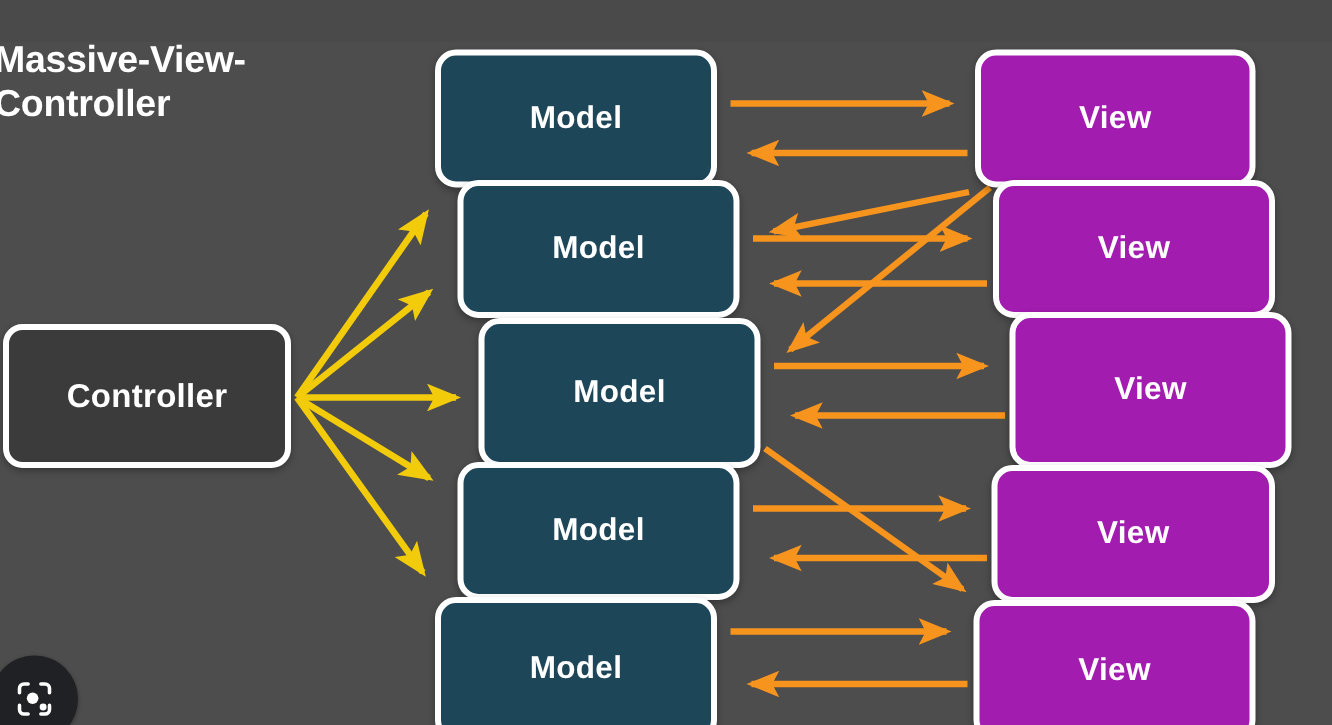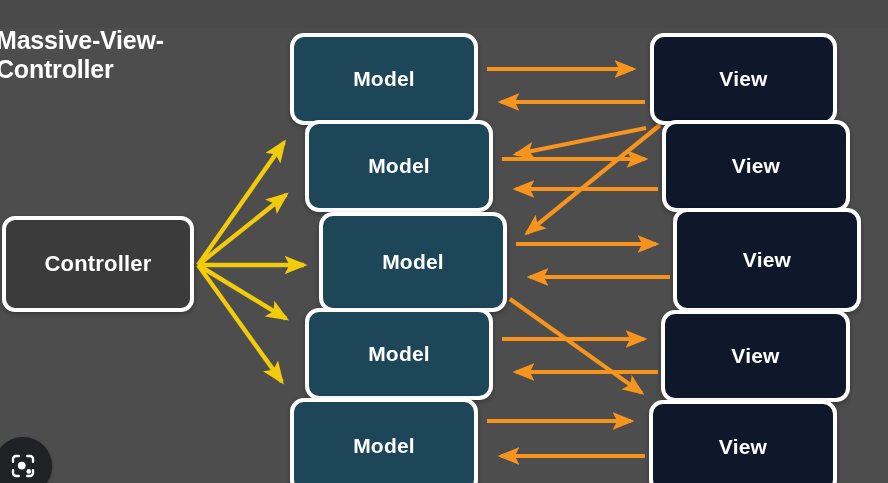--- a/index.html
+++ b/index.html
@@ -39,21 +39,21 @@
     display: flex;
     align-items: center;
     justify-content: center;
     color: #ffffff;
     font-size: 21px;
     font-weight: bold;
     letter-spacing: 0.2px;
     box-shadow: 0 2px 5px rgba(0,0,0,0.30);
   }
   .node.model { background: #1e4659; }
-  .node.view  { background: #0f172a; text-align: right; }
+  .node.view  { background: #a21caf; text-align: right; }
   .node.controller {
     background: #3b3b3b;
     border-radius: 13px;
     font-size: 22px;
   }
   .node-label { pointer-events: none; }
 
   
   svg.arrows {
     position: absolute;

